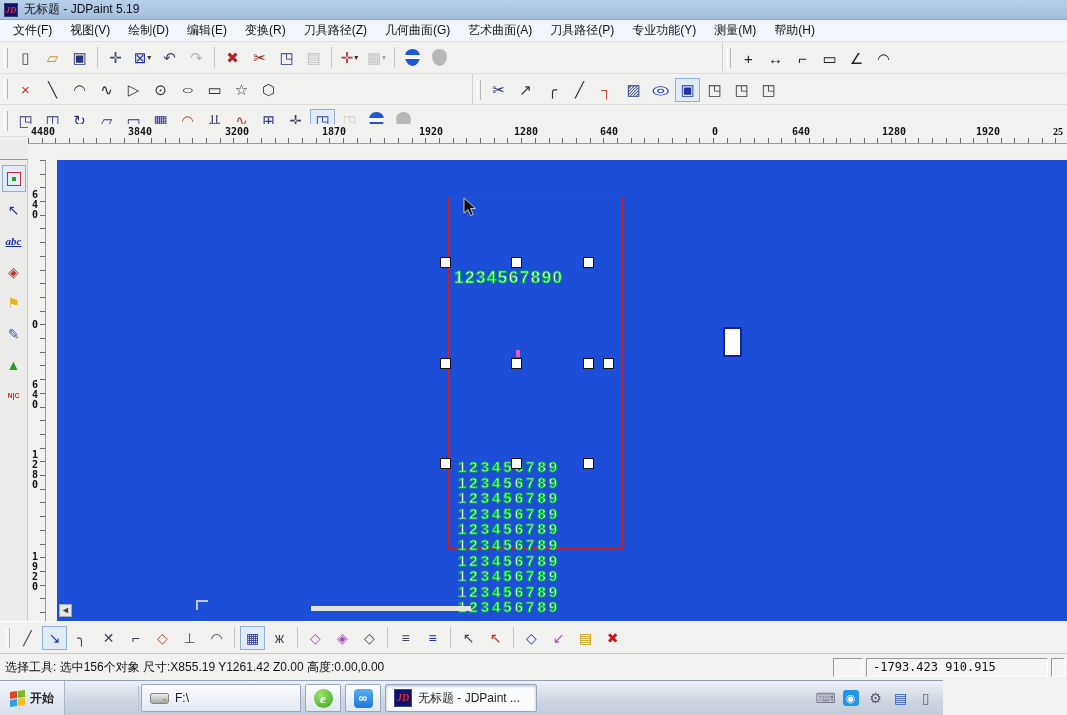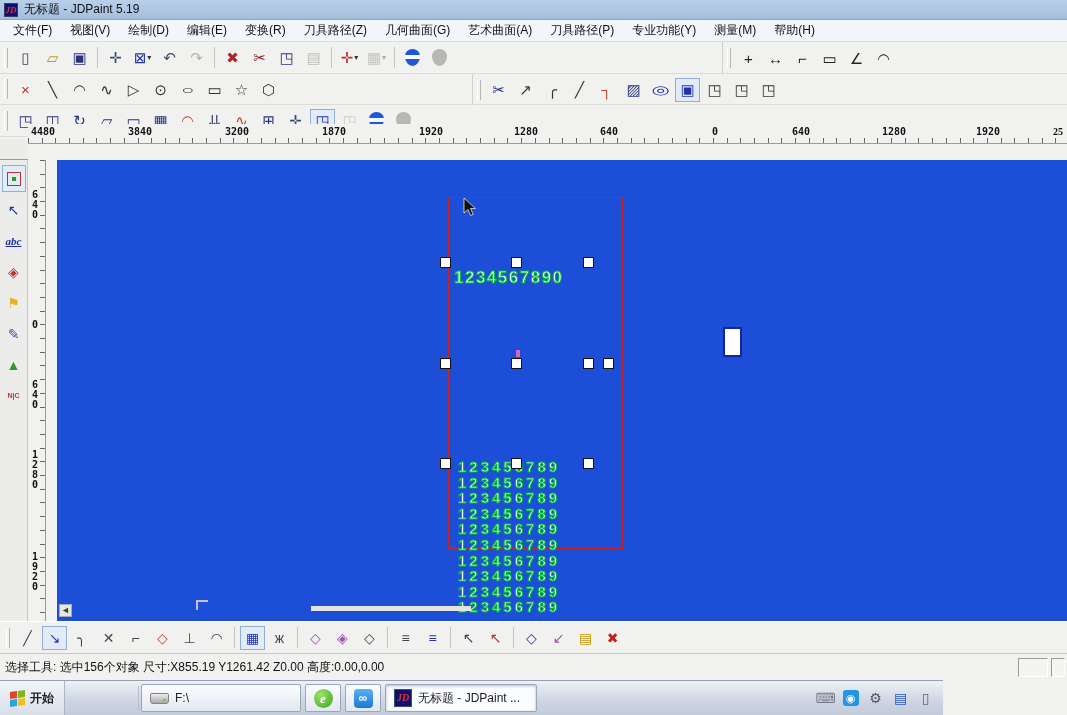--- a/index.html
+++ b/index.html
@@ -540,20 +540,21 @@
       </span>
       <span class="tbtn">
         <span class="glyph" style="color: rgb(204, 26, 26);">✖</span>
       </span>
     </span>
 </div>
 
 <div id="statusbar">
   <span id="status-msg">选择工具: 选中156个对象 尺寸:X855.19 Y1261.42 Z0.00 高度:0.00,0.00</span>
   <span id="mini-panel" class="spanel"></span>
+  <span id="coords-panel" class="spanel">-1793.423 910.915</span>
   <span id="end-panel" class="spanel"></span>
 </div>
 
 <div id="taskbar">
   <div id="start-btn">
     <span id="winflag">
         <i></i>
         <i></i>
         <i></i>
         <i></i>

